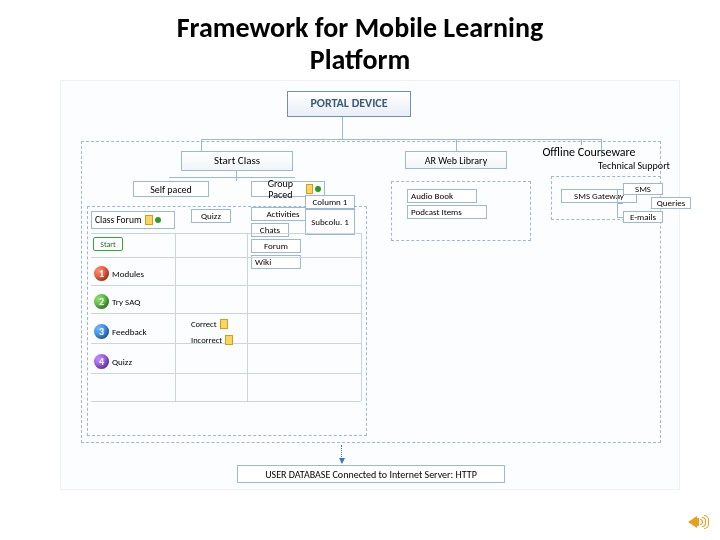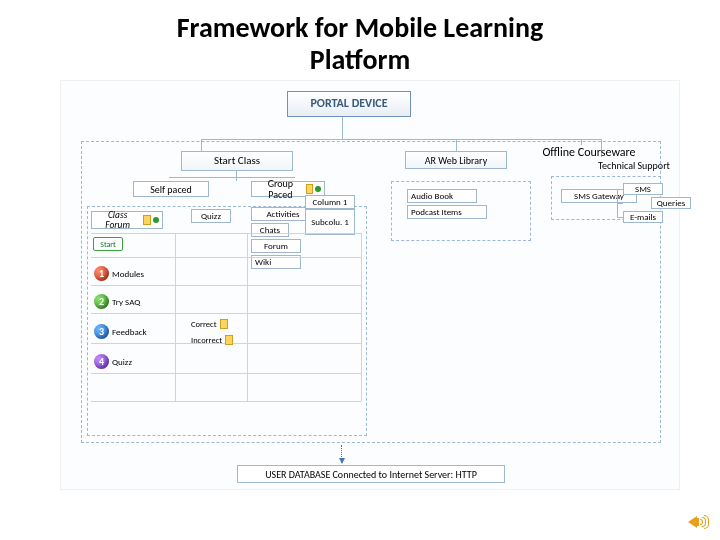--- a/index.html
+++ b/index.html
@@ -18,21 +18,21 @@
   .mobileclass { left: 120px; top: 70px; width: 112px; height: 20px; font-size: 11px; }
   .arlib { left: 344px; top: 70px; width: 102px; height: 18px; font-size: 10px; }
   .offline { left: 474px; top: 64px; width: 108px; height: 16px; font-size: 12px; border: none; background: transparent; }
   .techsup { left: 534px; top: 76px; width: 78px; height: 16px; font-size: 10px; border: none; background: transparent; }
 
   .self { left: 72px; top: 100px; width: 76px; height: 16px; font-size: 10px; }
   .group { left: 190px; top: 100px; width: 74px; height: 16px; font-size: 10px; justify-content: flex-start; padding-left: 4px; }
   .green-dot { width: 6px; height: 6px; border-radius: 50%; background: #2e9a2e; display: inline-block; margin-left: 2px; }
   .icon-doc { width: 8px; height: 10px; background: #ffd45c; border: 1px solid #caa021; display: inline-block; margin-left: 1px; }
 
-  .classforum { left: 30px; top: 130px; width: 72px; height: 18px; font-size: 9.5px; justify-content: flex-start; padding-left: 3px; font-style: italic; }
+  .classforum { left: 30px; top: 130px; width: 84px; height: 18px; font-size: 9.5px; justify-content: flex-start; padding-left: 3px; }
   .quizz1 { left: 130px; top: 128px; width: 40px; height: 14px; font-size: 9px; }
   .act { left: 190px; top: 126px; width: 64px; height: 14px; font-size: 9px; }
   .colnm { left: 244px; top: 114px; width: 50px; height: 14px; font-size: 9px; }
   .subcol { left: 244px; top: 128px; width: 50px; height: 26px; font-size: 9px; }
   .chats { left: 190px; top: 142px; width: 38px; height: 14px; font-size: 9px; }
   .forum { left: 190px; top: 158px; width: 50px; height: 14px; font-size: 9px; }
   .wiki { left: 190px; top: 174px; width: 50px; height: 14px; font-size: 9px; justify-content: flex-start; padding-left: 3px; }
 
   .grid { position: absolute; left: 30px; top: 152px; width: 270px; }
   .gcol { position: absolute; border-right: 1px solid #c9d6e2; top: 0; height: 168px; }

